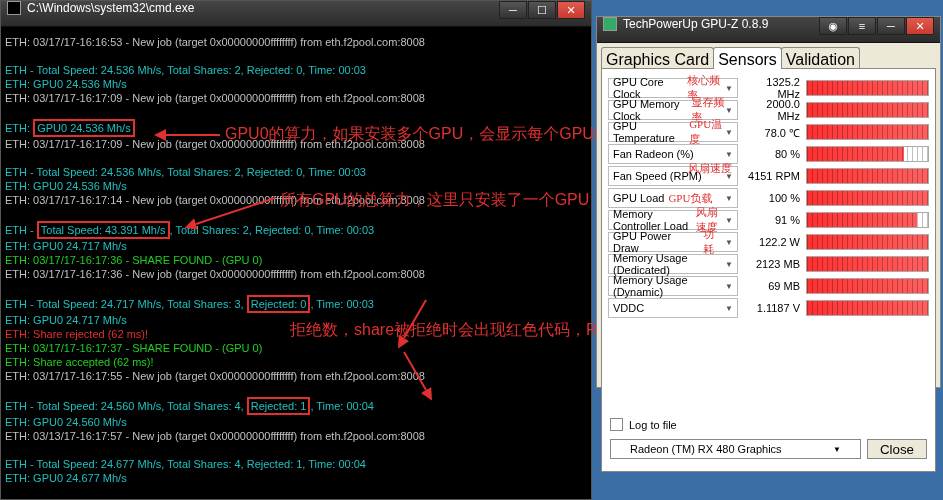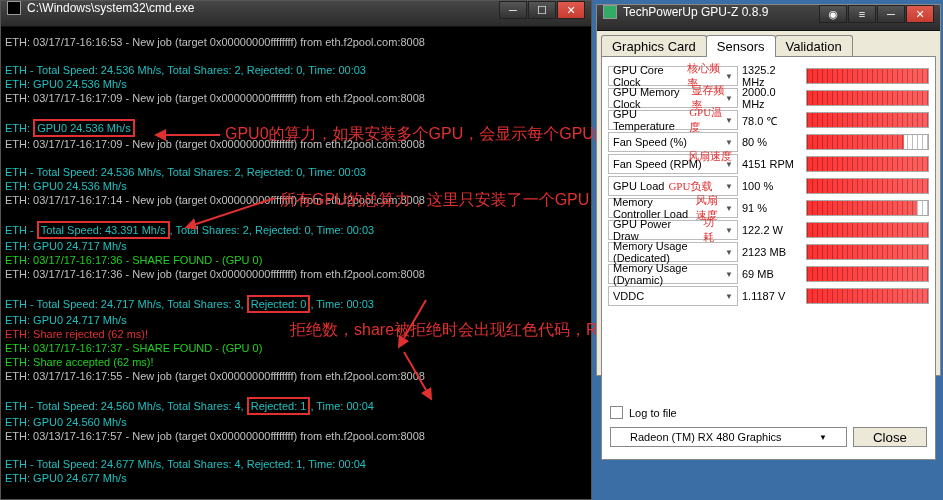--- a/index.html
+++ b/index.html
@@ -1,55 +1,55 @@
 <!DOCTYPE html>
 <html><head>
 <meta charset="utf-8">
 <style>
 *{margin:0;padding:0;box-sizing:border-box;font-family:Tahoma,Arial,sans-serif}
 body{background:#3a6ea5;width:943px;height:500px;position:relative;overflow:hidden;font-size:11px}
 .win{position:absolute;background:#000;border:1px solid #555}
 .cmd-win{left:0;top:0;width:592px;height:500px}
-.gpu-win{left:596px;top:4px;width:345px;height:372px;background:#ece9d8;border:1px solid #888}
+.gpu-win{left:596px;top:16px;width:345px;height:372px;background:#ece9d8;border:1px solid #888}
 .titlebar{height:26px;background:linear-gradient(180deg,#464646,#2b2b2b);display:flex;align-items:flex-start;padding:0 6px;color:#fff;font-size:12px;border-bottom:1px solid #111}
 .tb-icon{width:14px;height:14px;background:#000;border:1px solid #999;margin-right:6px}
 .tb-title{flex:1;white-space:nowrap;overflow:hidden}
 .tb-btns{display:flex;gap:1px}
 .tb-btn{width:28px;height:18px;background:linear-gradient(180deg,#555,#333);border:1px solid #222;color:#fff;display:flex;align-items:center;justify-content:center;font-size:11px;cursor:pointer}
 .tb-btn.close{background:linear-gradient(180deg,#e05a4e,#c83c2f)}
 .cmd-body{height:calc(100% - 26px);overflow:hidden;padding:8px 4px;font-family:Consolas,monospace;font-size:11px;line-height:14px;color:#c0c0c0;position:relative}
 .line{white-space:nowrap}
 .c-white{color:#c0c0c0}
 .c-cyan{color:#20c0c0}
 .c-green{color:#20d020}
 .c-red{color:#e03030}
 .hlbox{border:2px solid #e03030;padding:0 2px;display:inline-block}
 .annot{position:absolute;color:#e03030;font-family:SimSun,Arial;font-size:16px;white-space:nowrap;pointer-events:none}
 .arrow{position:absolute;pointer-events:none}
 .arrow svg{overflow:visible}
 .gpu-body{height:calc(100% - 26px);background:#ece9d8;padding:4px;display:flex;flex-direction:column}
 .tabs{display:flex;gap:0;height:22px}
-.tab{padding:3px 10px;background:#ece9d8;border:1px solid #888;border-bottom:none;font-size:13px;cursor:pointer;border-radius:3px 3px 0 0;margin-right:-1px}
+.tab{padding:3px 4px;background:#ece9d8;border:1px solid #888;border-bottom:none;font-size:16px;cursor:pointer;border-radius:3px 3px 0 0;margin-right:-1px}
 .tab.active{background:#fff;font-weight:normal;z-index:2}
 .tab-panel{flex:1;background:#fff;border:1px solid #888;margin-top:-1px;padding:8px 6px;display:flex;flex-direction:column;gap:0}
 .srow{display:flex;align-items:center;height:22px;gap:4px}
 .srow .lbl{width:130px;background:#fff;border:1px solid #bbb;padding:2px 4px;font-size:11px;display:flex;align-items:center;height:20px;cursor:pointer}
 .srow .lbl .zh{color:#e03030;margin-left:4px;font-family:SimSun}
 .srow .lbl .caret{margin-left:auto;font-size:8px;color:#555}
 .dummy-row{height:22px}
-.srow .val{width:60px;text-align:left;font-size:11px;padding-right:2px}
+.srow .val{width:60px;text-align:right;font-size:11px;padding-right:2px}
 .srow .bar{flex:1;height:16px;background:linear-gradient(90deg,#ff3030,#ff6060);border:1px solid #aaa;position:relative;overflow:hidden}
 .srow .bar::after{content:"";position:absolute;inset:0;background:repeating-linear-gradient(90deg,rgba(0,0,0,.25) 0 1px,transparent 1px 5px)}
 .srow .bar.p80::before{content:"";position:absolute;right:0;top:0;bottom:0;width:20%;background:#fff}
 .srow .bar.p91::before{content:"";position:absolute;right:0;top:0;bottom:0;width:9%;background:#fff}
 .bottombar{display:flex;align-items:flex-end;gap:6px;height:28px;padding:4px 2px;margin-top:auto}
 .cb{width:13px;height:13px;border:1px solid #888;background:#fff;cursor:pointer}
 .select{flex:1;border:1px solid #888;background:#fff;padding:2px 19px;height:20px;display:flex;align-items:center;cursor:pointer}
 .select .caret{margin-left:auto;font-size:8px}
-.closebtn{border:1px solid #888;background:#ece9d8;padding:2px 19px;height:20px;cursor:pointer}
+.closebtn{border:1px solid #888;background:#ece9d8;padding:2px 12px;height:20px;cursor:pointer}
 </style>
 </head>
 <body>
 
 <div class="win cmd-win">
   <div class="titlebar">
     <div class="tb-icon"></div>
     <div class="tb-title">C:\Windows\system32\cmd.exe</div>
     <div class="tb-btns">
       <div class="tb-btn">─</div>
@@ -163,21 +163,21 @@
           <div class="lbl">
             <span>GPU Temperature</span>
             <span class="zh">GPU温度</span>
             <span class="caret">▼</span>
           </div>
           <div class="val">78.0 ℃</div>
           <div class="bar "></div>
         </div>
         <div class="srow">
           <div class="lbl">
-            <span>Fan Speed (%)</span>
+            <span>Fan Radeon (%)</span>
             <span class="caret">▼</span>
           </div>
           <div class="val">80 %</div>
           <div class="bar p80"></div>
         </div>
         <div class="srow">
           <span style="position:absolute;color:#e03030;font-family:SimSun;margin-top:-16px;margin-left:80px">风扇速度</span>
           <div class="lbl">
             <span>Fan Speed (RPM)</span>
             <span class="caret">▼</span>

